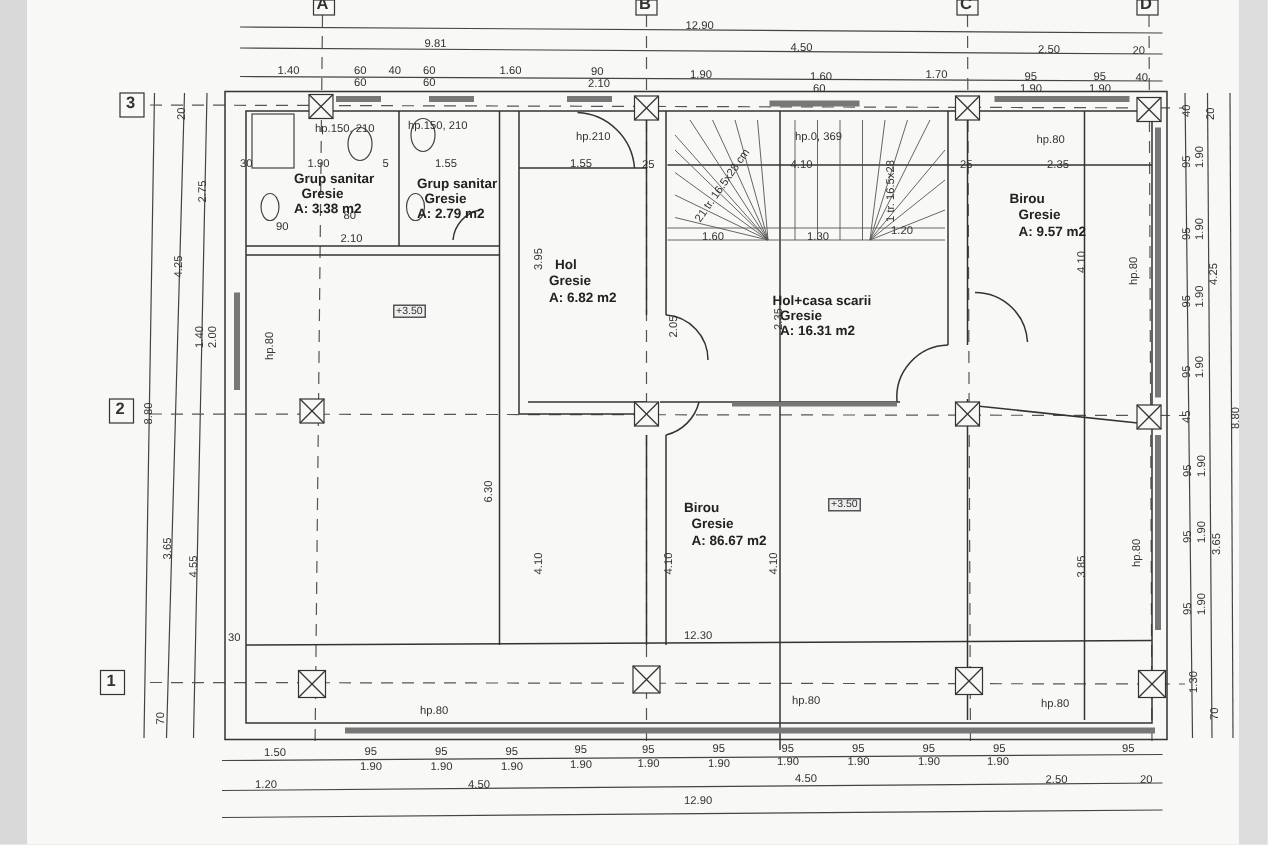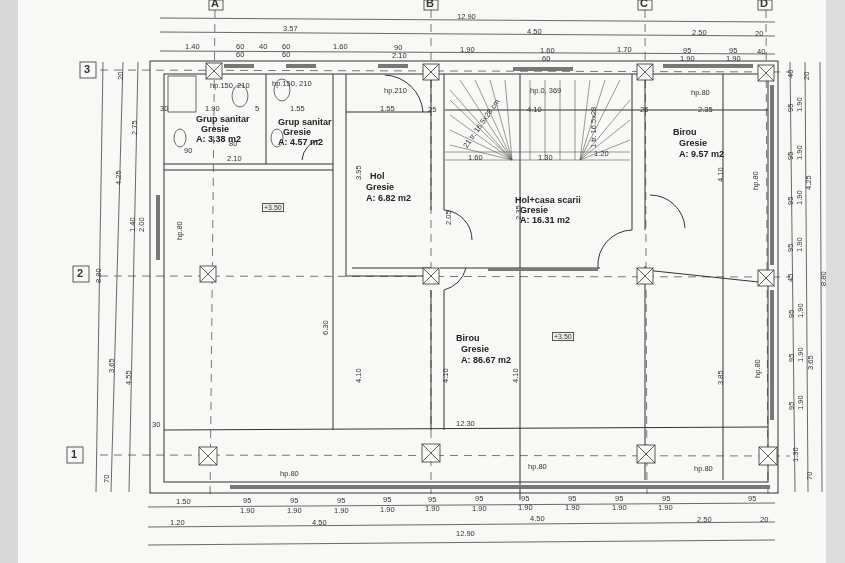--- a/index.html
+++ b/index.html
@@ -208,21 +208,21 @@
 
 <span class="t ax" style="left:211px;top:-2px;">A</span>
 <span class="t ax" style="left:426px;top:-2px;">B</span>
 <span class="t ax" style="left:640px;top:-2px;">C</span>
 <span class="t ax" style="left:760px;top:-2px;">D</span>
 <span class="t ax" style="left:84px;top:64px;">3</span>
 <span class="t ax" style="left:77px;top:268px;">2</span>
 <span class="t ax" style="left:71px;top:449px;">1</span>
 
 <span class="t d" style="left:457px;top:13px;">12.90</span>
-<span class="t d" style="left:283px;top:25px;">3.57</span>
+<span class="t d" style="left:283px;top:25px;">9.81</span>
 <span class="t d" style="left:527px;top:28px;">4.50</span>
 <span class="t d" style="left:692px;top:29px;">2.50</span>
 <span class="t d" style="left:755px;top:30px;">20</span>
 <span class="t d" style="left:185px;top:43px;">1.40</span>
 <span class="t d" style="left:236px;top:43px;">60</span>
 <span class="t d" style="left:236px;top:51px;">60</span>
 <span class="t d" style="left:259px;top:43px;">40</span>
 <span class="t d" style="left:282px;top:43px;">60</span>
 <span class="t d" style="left:282px;top:51px;">60</span>
 <span class="t d" style="left:333px;top:43px;">1.60</span>
@@ -301,21 +301,21 @@
 <span class="t d v" style="left:820px;top:286px;">8.80</span>
 
 <div class="t r" style="left:196px;top:114px;line-height:10px;">
   <div>Grup sanitar</div>
   <div style="padding-left:5px;">Gresie</div>
   <div>A: 3.38 m2</div>
 </div>
 <div class="t r" style="left:278px;top:117px;line-height:10px;">
   <div>Grup sanitar</div>
   <div style="padding-left:5px;">Gresie</div>
-  <div>A: 4.57 m2</div>
+  <div>A: 2.79 m2</div>
 </div>
 <div class="t r" style="left:366px;top:171px;line-height:11px;">
   <div style="padding-left:4px;">Hol</div>
   <div>Gresie</div>
   <div>A: 6.82 m2</div>
 </div>
 <div class="t r" style="left:515px;top:195px;line-height:10px;">
   <div>Hol+casa scarii</div>
   <div style="padding-left:5px;">Gresie</div>
   <div style="padding-left:5px;">A: 16.31 m2</div>

